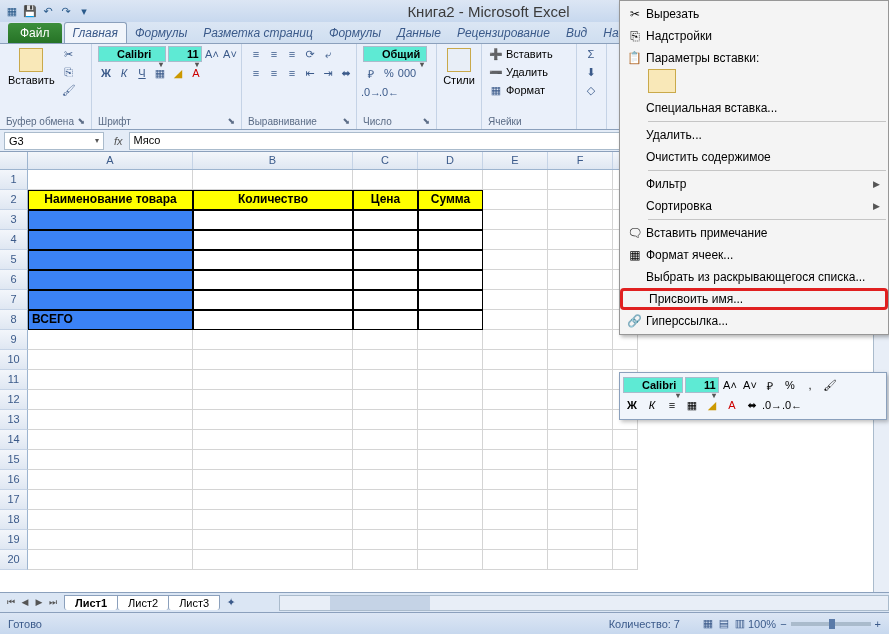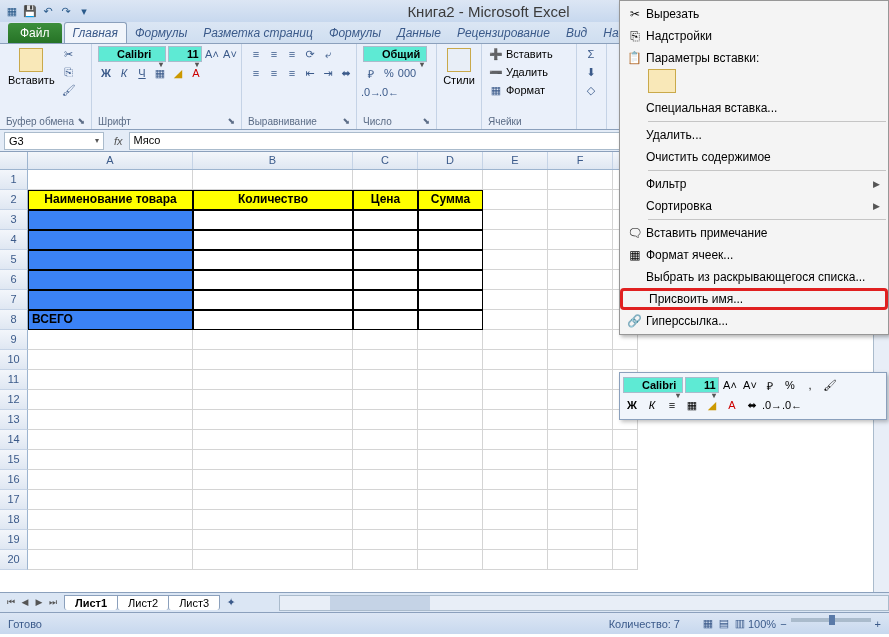--- a/index.html
+++ b/index.html
@@ -60,21 +60,21 @@
 .navbtns { display: flex; gap: 0; padding: 0 4px; }
 .navbtns span { width: 14px; text-align: center; font-size: 9px; color: #555; }
 .sheettab { background: #fff; border: 1px solid #8ba0bc; border-bottom: none; padding: 1px 10px; font-size: 11px; border-radius: 0 0 3px 3px; margin-right: -1px; }
 .sheettab.active { font-weight: bold; }
 .hscroll { flex: 1; margin-left: 40px; height: 16px; background: #e8eef7; border: 1px solid #abc; position: relative; }
 .hscroll .thumb { position: absolute; left: 50px; width: 100px; height: 100%; background: #c5d3e6; }
 
 
 .statusbar { height: 22px; background: linear-gradient(#dce6f4,#c7d8ee); border-top: 1px solid #8ba0bc; display: flex; align-items: center; padding: 0 8px; font-size: 11px; color: #3b5a8a; }
 .statusbar .spacer { flex: 1; }
-.zoom { display: flex; gap: 4px; }
+.zoom { display: flex; align-items: center; gap: 4px; }
 .slider { width: 80px; height: 4px; background: #abc; position: relative; }
 .slider .knob { position: absolute; left: 38px; top: -3px; width: 6px; height: 10px; background: #5a7aa8; }
 
 
 .context-menu { position: absolute; top: 0; right: 0; width: 270px; background: #f4f4f4; border: 1px solid #979797; box-shadow: 2px 2px 4px rgba(0,0,0,0.3); z-index: 100; padding: 2px 0; }
 .context-menu .item { display: flex; align-items: center; height: 22px; padding: 0 8px 0 4px; font-size: 12px; color: #000; cursor: pointer; }
 .context-menu .item .mico { width: 22px; height: 18px; display: flex; align-items: center; justify-content: center; font-size: 12px; }
 .context-menu .item .lbl { flex: 1; }
 .context-menu .item .arrow { font-size: 9px; color: #555; }
 .context-menu .sep { height: 1px; background: #c5c5c5; margin: 2px 2px 2px 28px; }

